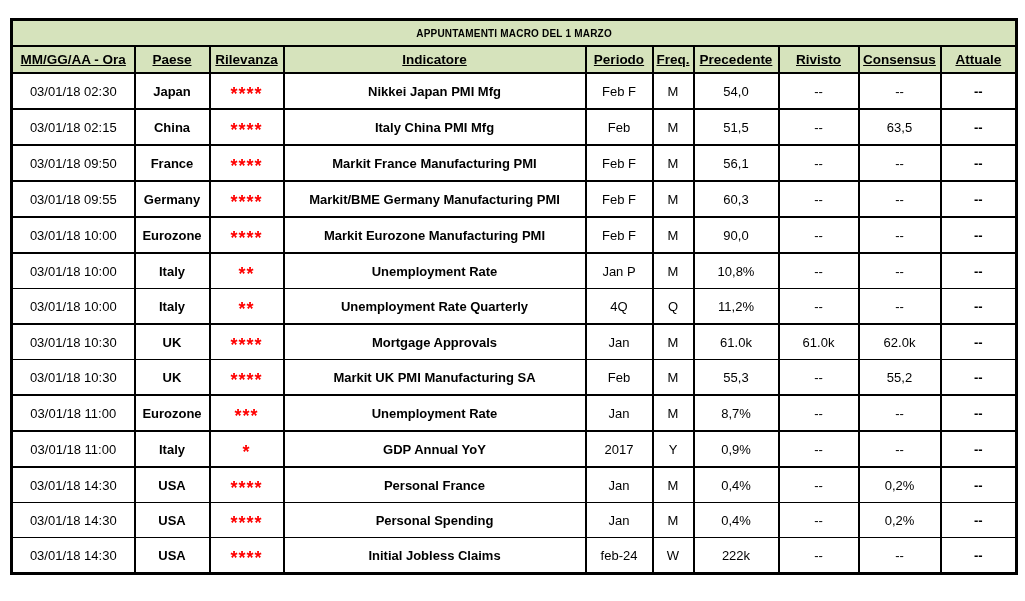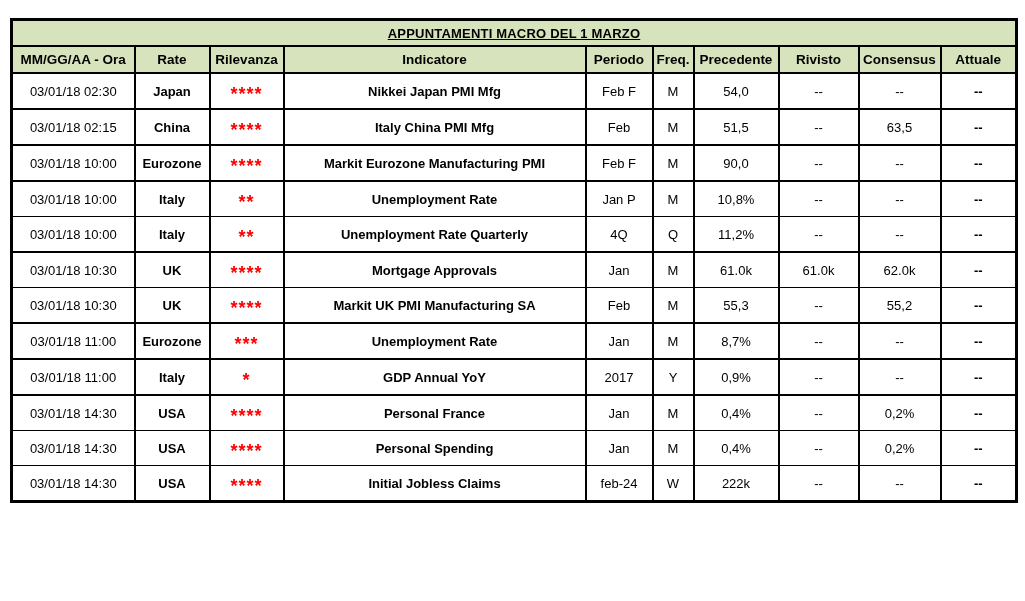--- a/index.html
+++ b/index.html
@@ -25,31 +25,31 @@
     border-right:2px solid var(--line);
     text-align:center;
     vertical-align:middle;
     white-space:nowrap;
     overflow:hidden;
     padding:0 2px;
   }
   tr.title-row td{
     background:var(--green);
     font-weight:bold;
-    font-size:13px;
+    font-size:10px;
     height:24px;
     letter-spacing:.2px;
-    text-decoration:underline;
   }
   tr.head-row th{
     background:var(--green);
     font-weight:bold;
     font-size:13.5px;
     height:25px;
     border-top:2px solid var(--line);
+    text-decoration:underline;
   }
   tbody td{height:28px;font-size:13px;}
   tr.thick-top td{border-top:2px solid var(--line);}
   tr.thin-top td{border-top:1px solid var(--line);}
   td.c-country,td.c-indicator{font-weight:bold;}
   td.c-relevance{
     color:var(--red);
     font-weight:bold;
     font-size:18px;
     letter-spacing:1px;
@@ -74,21 +74,21 @@
         <col style="width:80px">
         <col style="width:82px">
       <col style="width:76px">
     </colgroup>
     <thead>
       <tr class="title-row">
         <td colspan="10">APPUNTAMENTI MACRO DEL 1 MARZO</td>
       </tr>
       <tr class="head-row" id="head-row">
           <th>MM/GG/AA - Ora</th>
-          <th>Rate</th>
+          <th>Paese</th>
           <th>Rilevanza</th>
           <th>Indicatore</th>
           <th>Periodo</th>
           <th>Freq.</th>
           <th>Precedente</th>
           <th>Rivisto</th>
           <th>Consensus</th>
           <th>Attuale</th>
         </tr>
     </thead>
@@ -111,20 +111,44 @@
           <td class="c-relevance">****</td>
           <td class="c-indicator">Italy China PMI Mfg</td>
           <td class="c-period">Feb</td>
           <td class="c-freq">M</td>
           <td class="c-previous">51,5</td>
           <td class="c-revised">--</td>
           <td class="c-consensus">63,5</td>
           <td class="c-actual">--</td>
         </tr>
         <tr class="thick-top">
+          <td class="c-date">03/01/18 09:50</td>
+          <td class="c-country">France</td>
+          <td class="c-relevance">****</td>
+          <td class="c-indicator">Markit France Manufacturing PMI</td>
+          <td class="c-period">Feb F</td>
+          <td class="c-freq">M</td>
+          <td class="c-previous">56,1</td>
+          <td class="c-revised">--</td>
+          <td class="c-consensus">--</td>
+          <td class="c-actual">--</td>
+        </tr>
+        <tr class="thick-top">
+          <td class="c-date">03/01/18 09:55</td>
+          <td class="c-country">Germany</td>
+          <td class="c-relevance">****</td>
+          <td class="c-indicator">Markit/BME Germany Manufacturing PMI</td>
+          <td class="c-period">Feb F</td>
+          <td class="c-freq">M</td>
+          <td class="c-previous">60,3</td>
+          <td class="c-revised">--</td>
+          <td class="c-consensus">--</td>
+          <td class="c-actual">--</td>
+        </tr>
+        <tr class="thick-top">
           <td class="c-date">03/01/18 10:00</td>
           <td class="c-country">Eurozone</td>
           <td class="c-relevance">****</td>
           <td class="c-indicator">Markit Eurozone Manufacturing PMI</td>
           <td class="c-period">Feb F</td>
           <td class="c-freq">M</td>
           <td class="c-previous">90,0</td>
           <td class="c-revised">--</td>
           <td class="c-consensus">--</td>
           <td class="c-actual">--</td>

